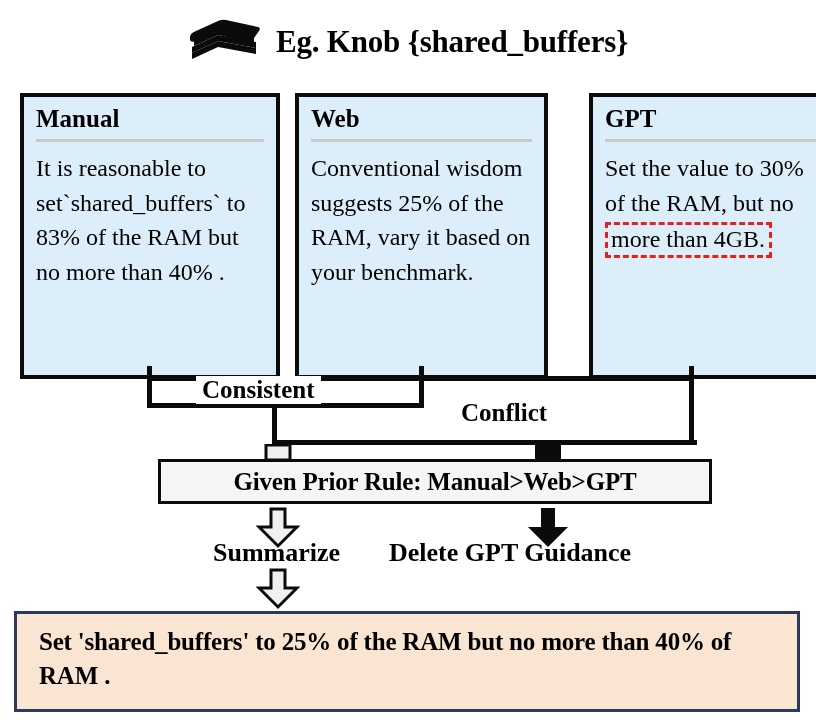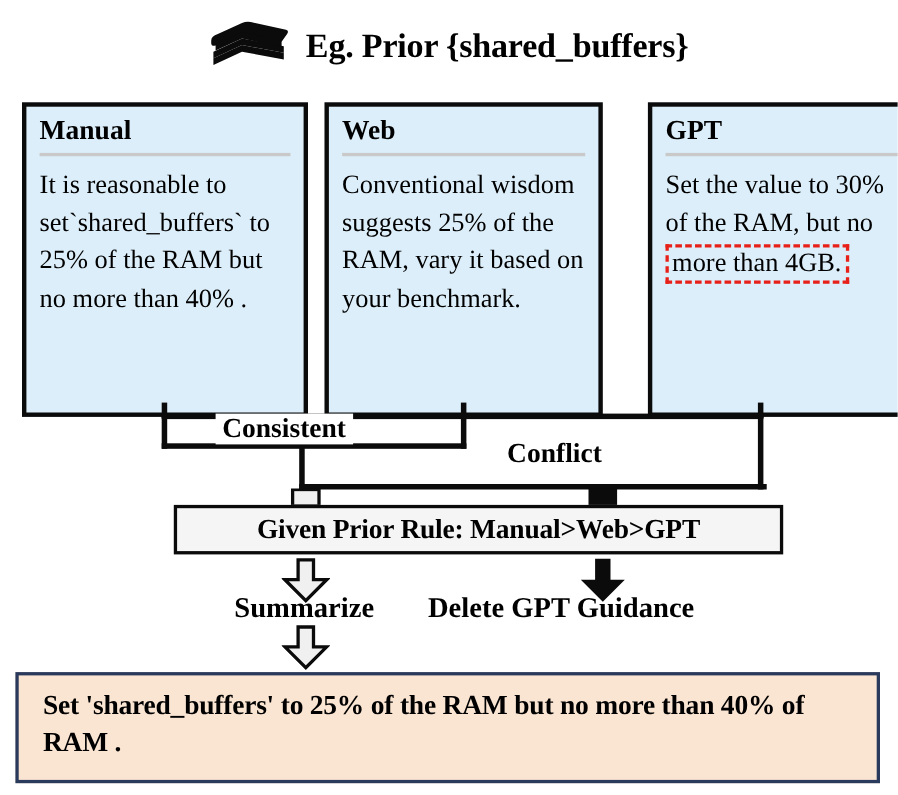--- a/index.html
+++ b/index.html
@@ -140,27 +140,27 @@
 
 <div id="header">
   <svg id="book-icon" viewBox="0 0 74 48">
     <g fill="#0b0b0b">
       <path d="M4 30 L30 18 L68 25 L68 31 L30 24 L4 36 Z"></path>
       <path d="M4 36 L30 24 L68 31 L68 37 L30 30 L4 42 Z"></path>
       <path d="M2 20 Q2 16 8 14 L30 4 Q34 2 38 3 L70 10 Q73 11 71 14 L66 21 L30 13 L8 24 Q2 26 2 22 Z"></path>
       <path d="M6 23 L30 12 L66 20 L66 26 L30 18 L6 29 Z"></path>
     </g>
   </svg>
-  <div id="header-title">Eg. Prior {shared_buffers}</div>
+  <div id="header-title">Eg. Knob {shared_buffers}</div>
 </div>
 
 <div class="card" id="card-manual">
   <div class="card-title">Manual</div>
   <div class="card-rule"></div>
-  <div class="card-body">It is reasonable to set`shared_buffers` to 25% of the RAM but no more than 40% .</div>
+  <div class="card-body">It is reasonable to set`shared_buffers` to 83% of the RAM but no more than 40% .</div>
 </div>
 
 <div class="card" id="card-web">
   <div class="card-title">Web</div>
   <div class="card-rule"></div>
   <div class="card-body">Conventional wisdom suggests 25% of the RAM, vary it based on your benchmark.</div>
 </div>
 
 <div class="card" id="card-gpt">
   <div class="card-title">GPT</div>

